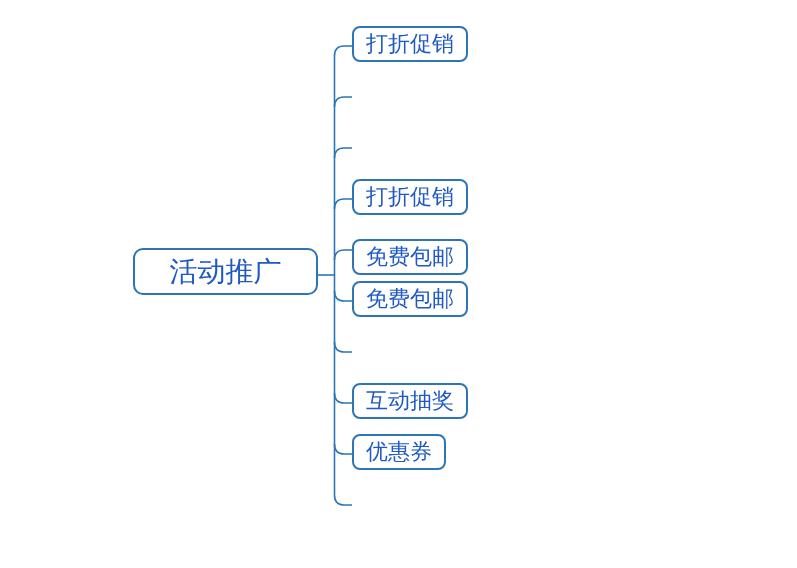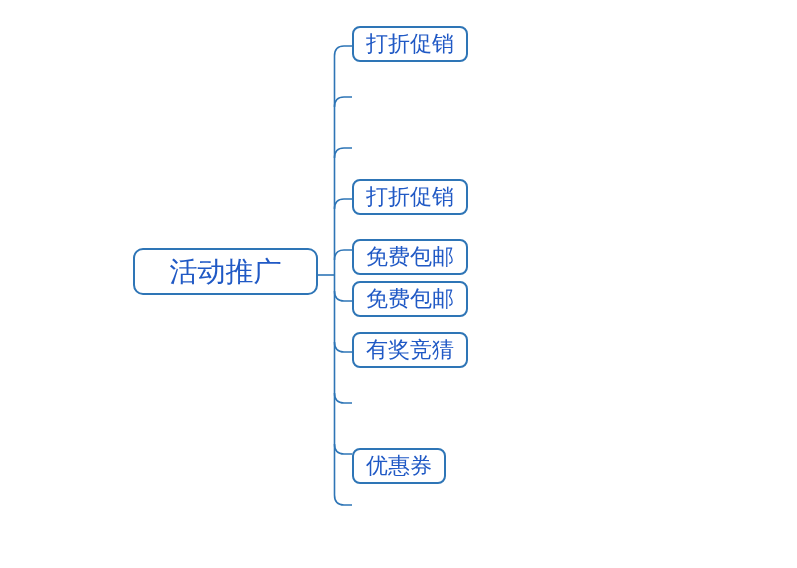--- a/index.html
+++ b/index.html
@@ -28,21 +28,21 @@
   }
   .root-node{
     left:133px;top:248px;width:185px;height:47px;
     border-radius:10px;font-size:28px;
   }
   .child-node{
     left:352px;height:36px;
     padding:0 12px;border-radius:8px;font-size:22px;
   }
   .c1{top:26px}.c2{top:77px}.c3{top:128px}.c4{top:179px}.c5{top:239px}
-  .c6{top:281px}.c7{top:332px}.c8{top:383px}.c9{top:448px}.c10{top:485px}
+  .c6{top:281px}.c7{top:332px}.c8{top:383px}.c9{top:434px}.c10{top:485px}
 </style>
 </head>
 <body>
 
 <div class="canvas">
 
   <svg class="connectors" viewBox="0 0 797 568" aria-hidden="true">
     <path d="M318,275 H334.5"></path>
     <path d="M352,46 H344 Q334.5,46 334.5,56 V495 Q334.5,505 344,505 H352"></path>
     <path d="M334.5,107 Q334.5,97 344,97 H352"></path>
@@ -64,20 +64,20 @@
   </div>
   <div class="node child-node c4">
     <span>打折促销</span>
   </div>
   <div class="node child-node c5">
     <span>免费包邮</span>
   </div>
   <div class="node child-node c6">
     <span>免费包邮</span>
   </div>
-  <div class="node child-node c7">
-    <span>有奖竞猜</span>
+  <div class="node child-node c8">
+    <span>互动抽奖</span>
   </div>
   <div class="node child-node c9">
     <span>优惠券</span>
   </div>
 
 </div>
 
 </body></html>

